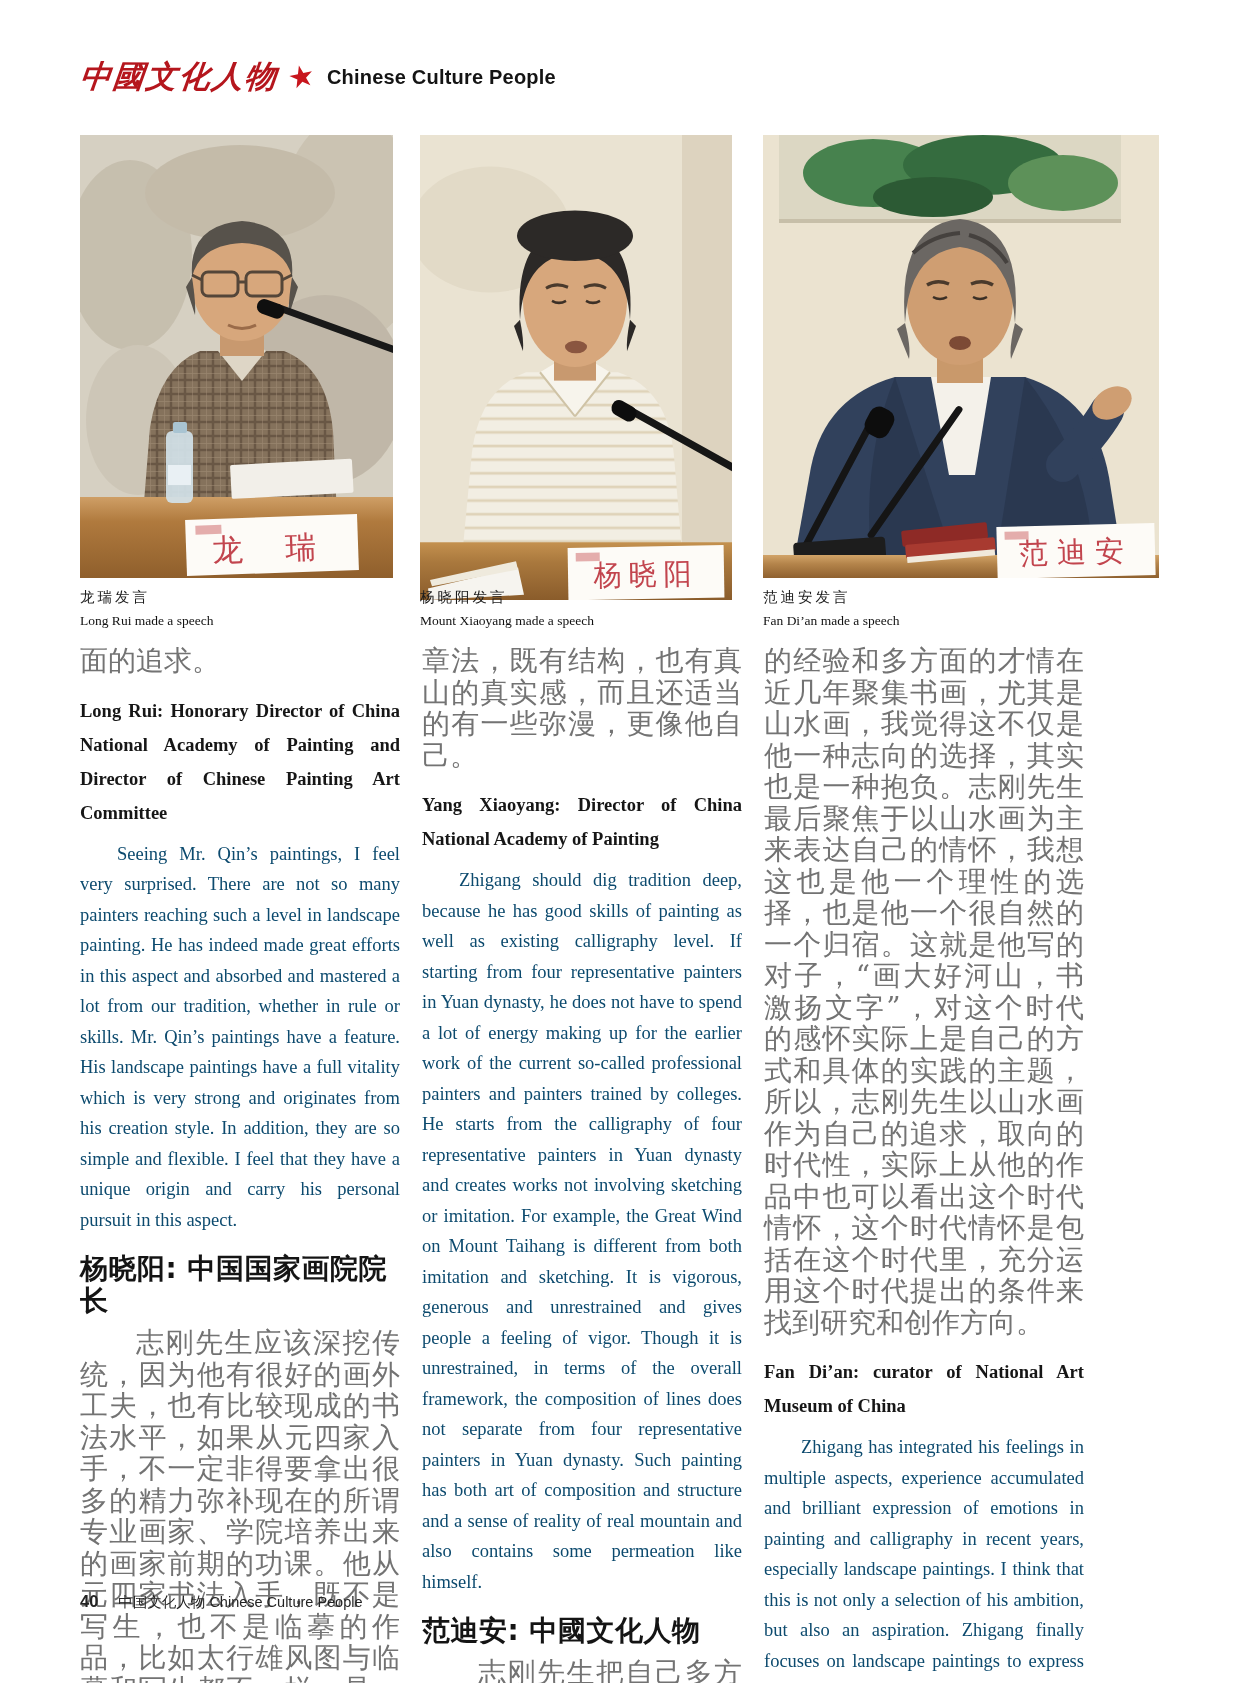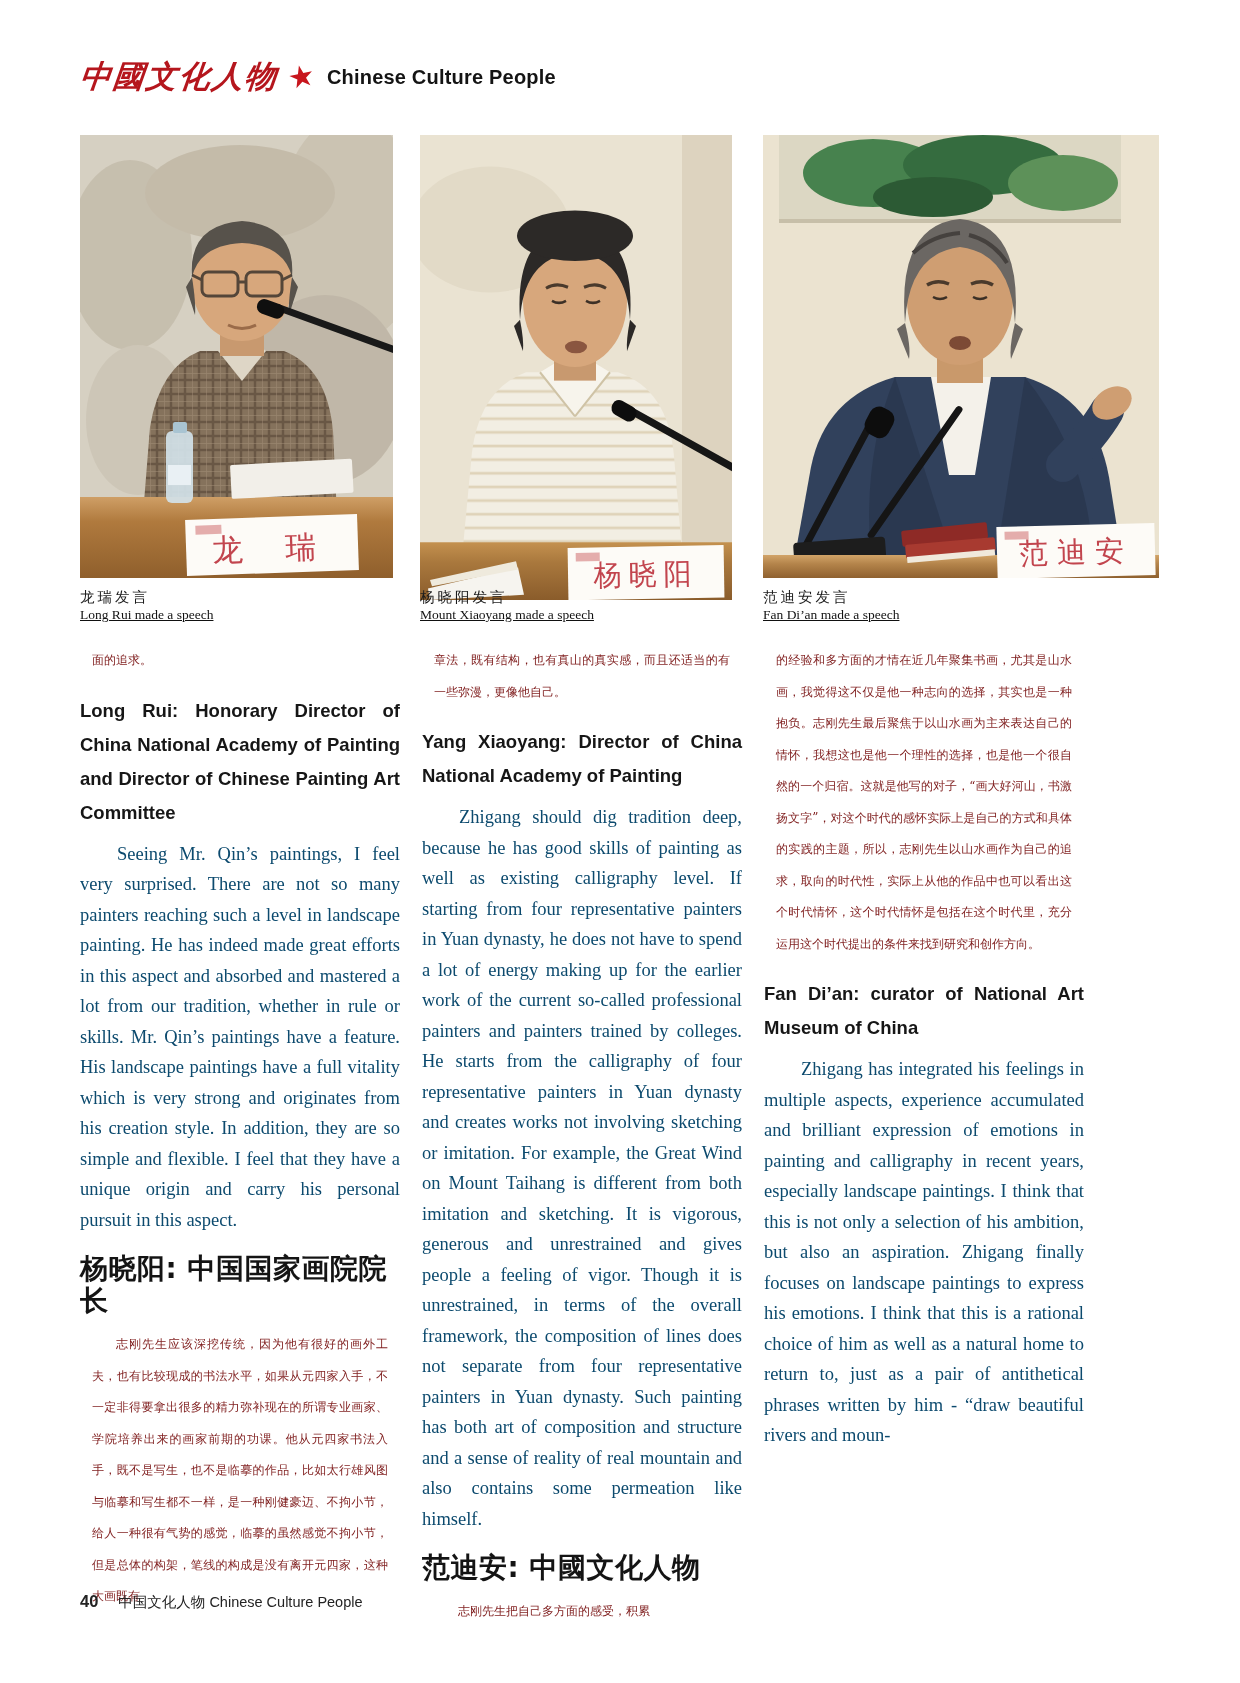--- a/index.html
+++ b/index.html
@@ -17,29 +17,29 @@
   .photo{position:absolute;top:135px;}
   #photo1{left:80px;width:313px;height:443px;}
   #photo2{left:420px;width:312px;height:465px;}
   #photo3{left:763px;width:396px;height:443px;}
   .photo svg{display:block;width:100%;height:100%;}
 
   
   .caption{position:absolute;top:588px;}
   #cap1{left:80px;} #cap2{left:420px;} #cap3{left:763px;}
   .cap-cn{font-family:"DejaVu Serif",serif;font-size:14.5px;letter-spacing:3px;color:#1c1c1c;}
-  .cap-en{font-family:"Liberation Serif",serif;font-size:13.5px;color:#111;text-decoration:underline;}
+  .cap-en{font-family:"Liberation Serif",serif;font-size:13.5px;color:#111;margin-top:6px;}
 
   
   .col{position:absolute;top:645px;width:320px;text-align:justify;}
   #col1{left:80px;} #col2{left:422px;} #col3{left:764px;}
-  .cn{font-family:"DejaVu Serif",serif;font-size:12px;line-height:31.5px;color:#7f1d1d;margin:12px;}
+  .cn{font-family:"DejaVu Serif",serif;font-size:28px;line-height:31.5px;color:#737373;margin:0;}
   .cn-indent{text-indent:2em;}
   .en-body{font-family:"Liberation Serif",serif;font-size:18.5px;line-height:30.5px;color:#0c4a6e;margin:0;text-indent:2em;}
-  .h-en{font-family:Liberation Sans, sans-serif;font-weight:bold;font-size:18.5px;line-height:34px;
+  .h-en{font-family:Liberation Serif, serif;font-weight:bold;font-size:18.5px;line-height:34px;
         color:#161616;margin:17px 0 9px 0;text-align:justify;}
   .h-cn{font-family:"DejaVu Sans",sans-serif;font-weight:bold;font-size:28px;line-height:32px;
         color:#141414;margin:18px 0 10px 0;letter-spacing:0.5px;text-align:left;}
   .mt0{margin-top:0;}
 
   
   .footer{position:absolute;left:80px;top:1592px;font-family:"Liberation Sans",sans-serif;
           font-size:14.5px;color:#232323;display:flex;align-items:baseline;gap:20px;}
   .footer .num{font-weight:bold;font-size:16.5px;}
 </style>

